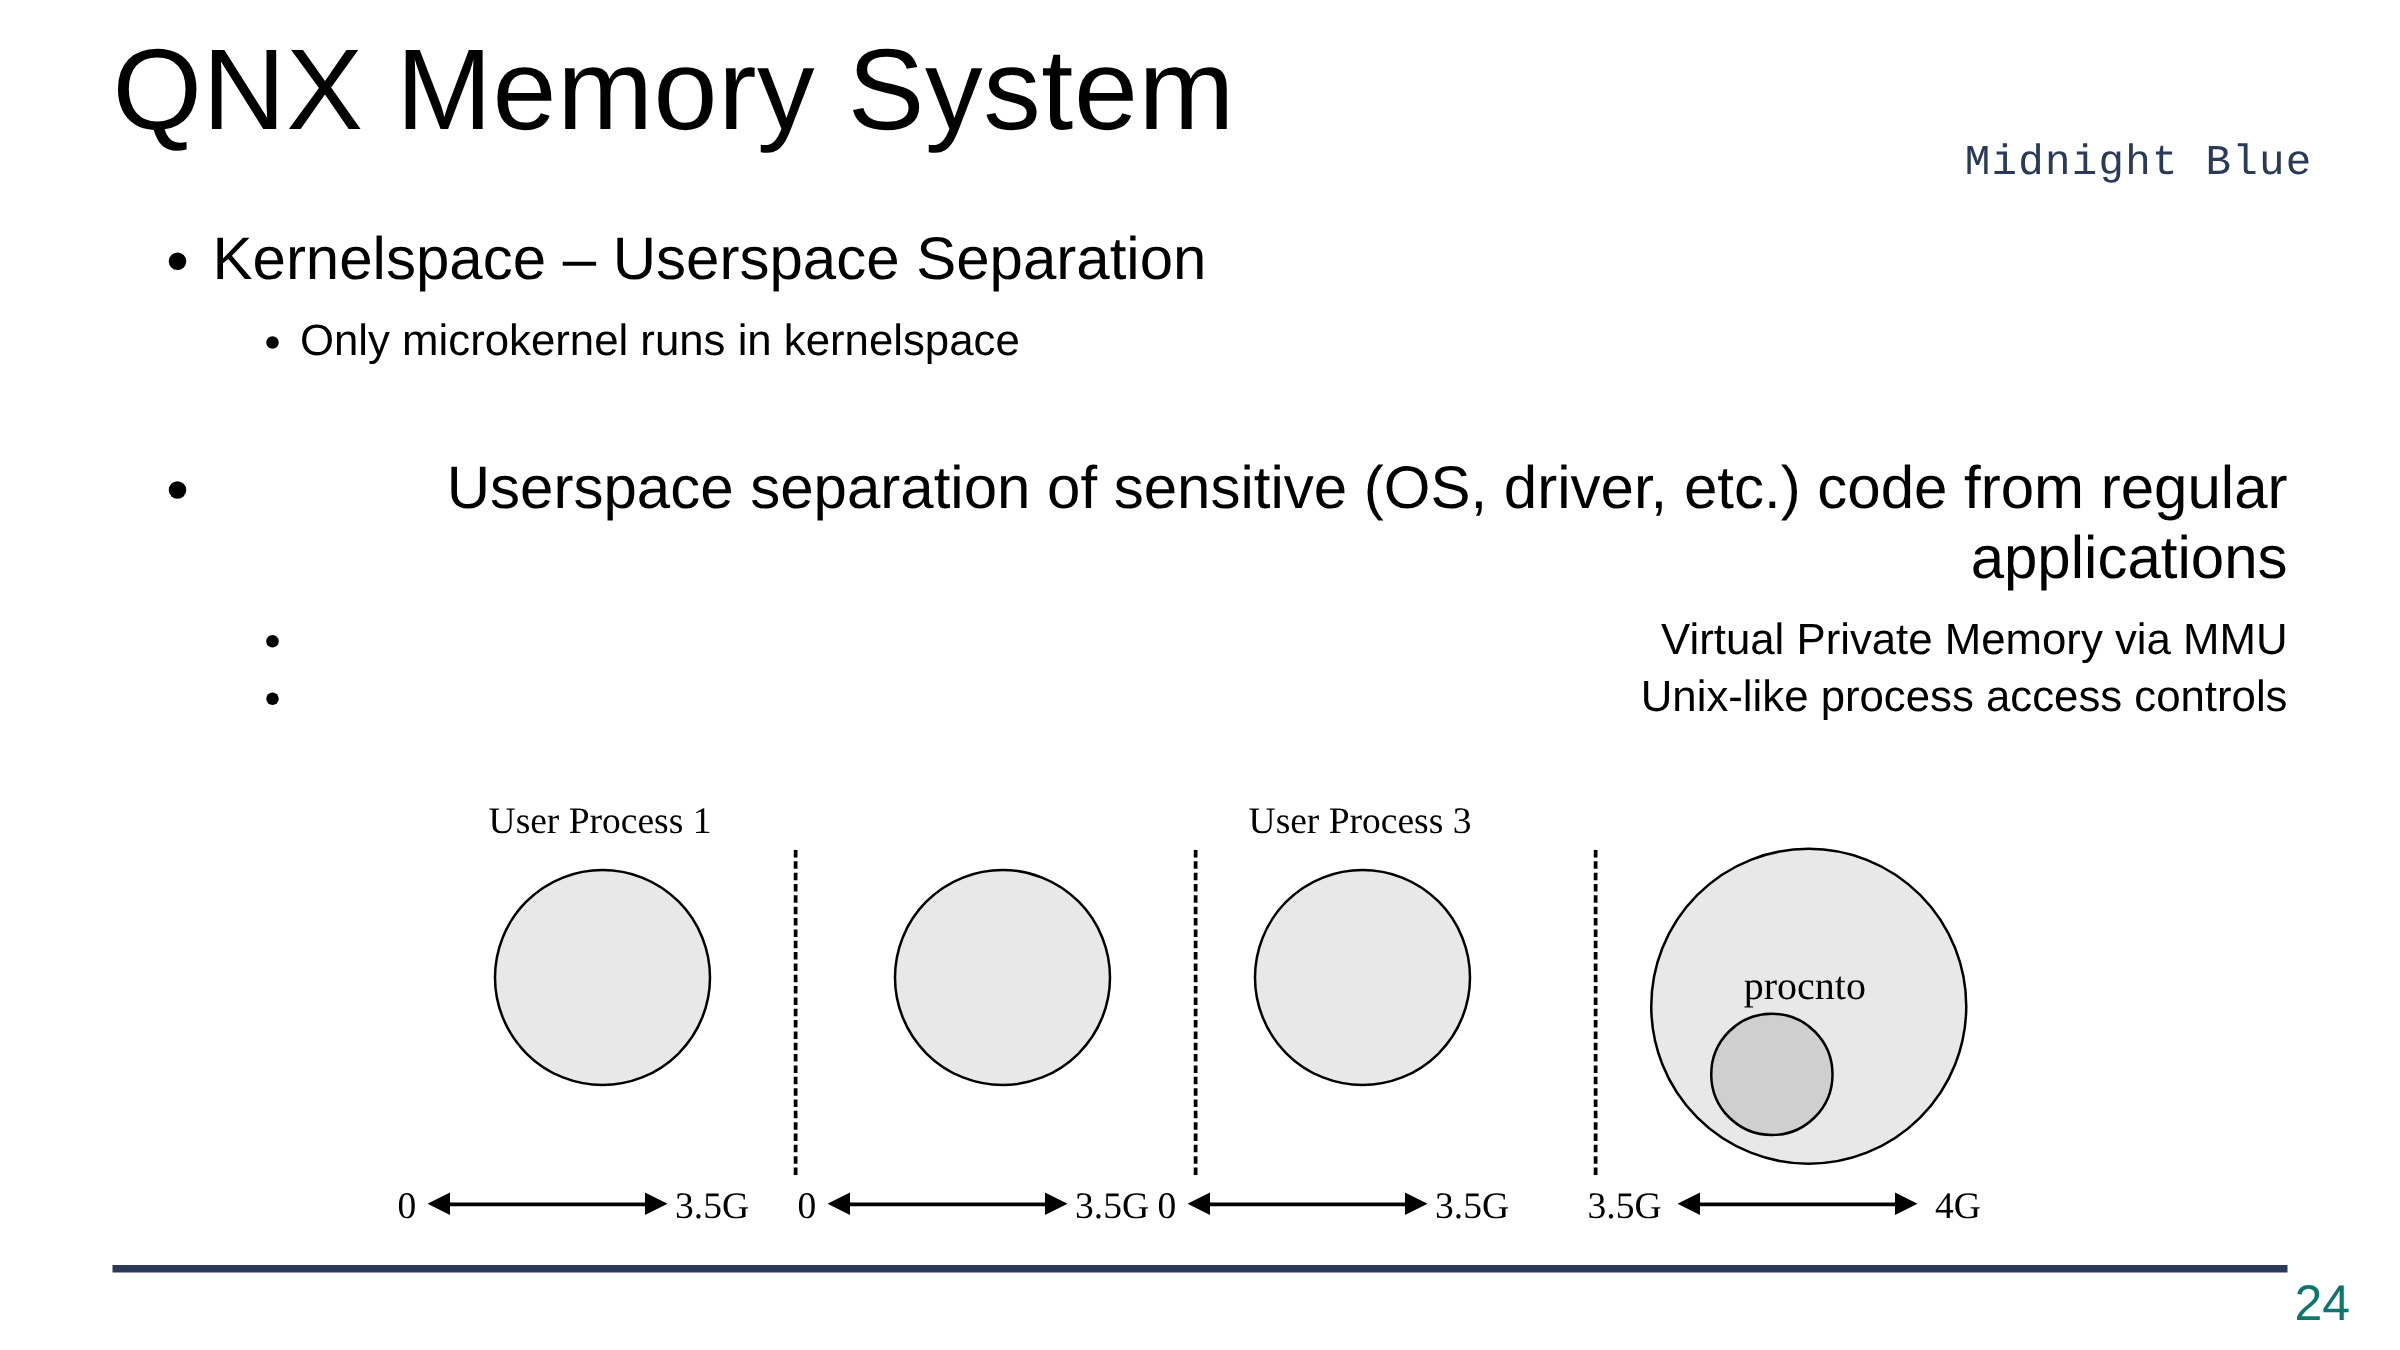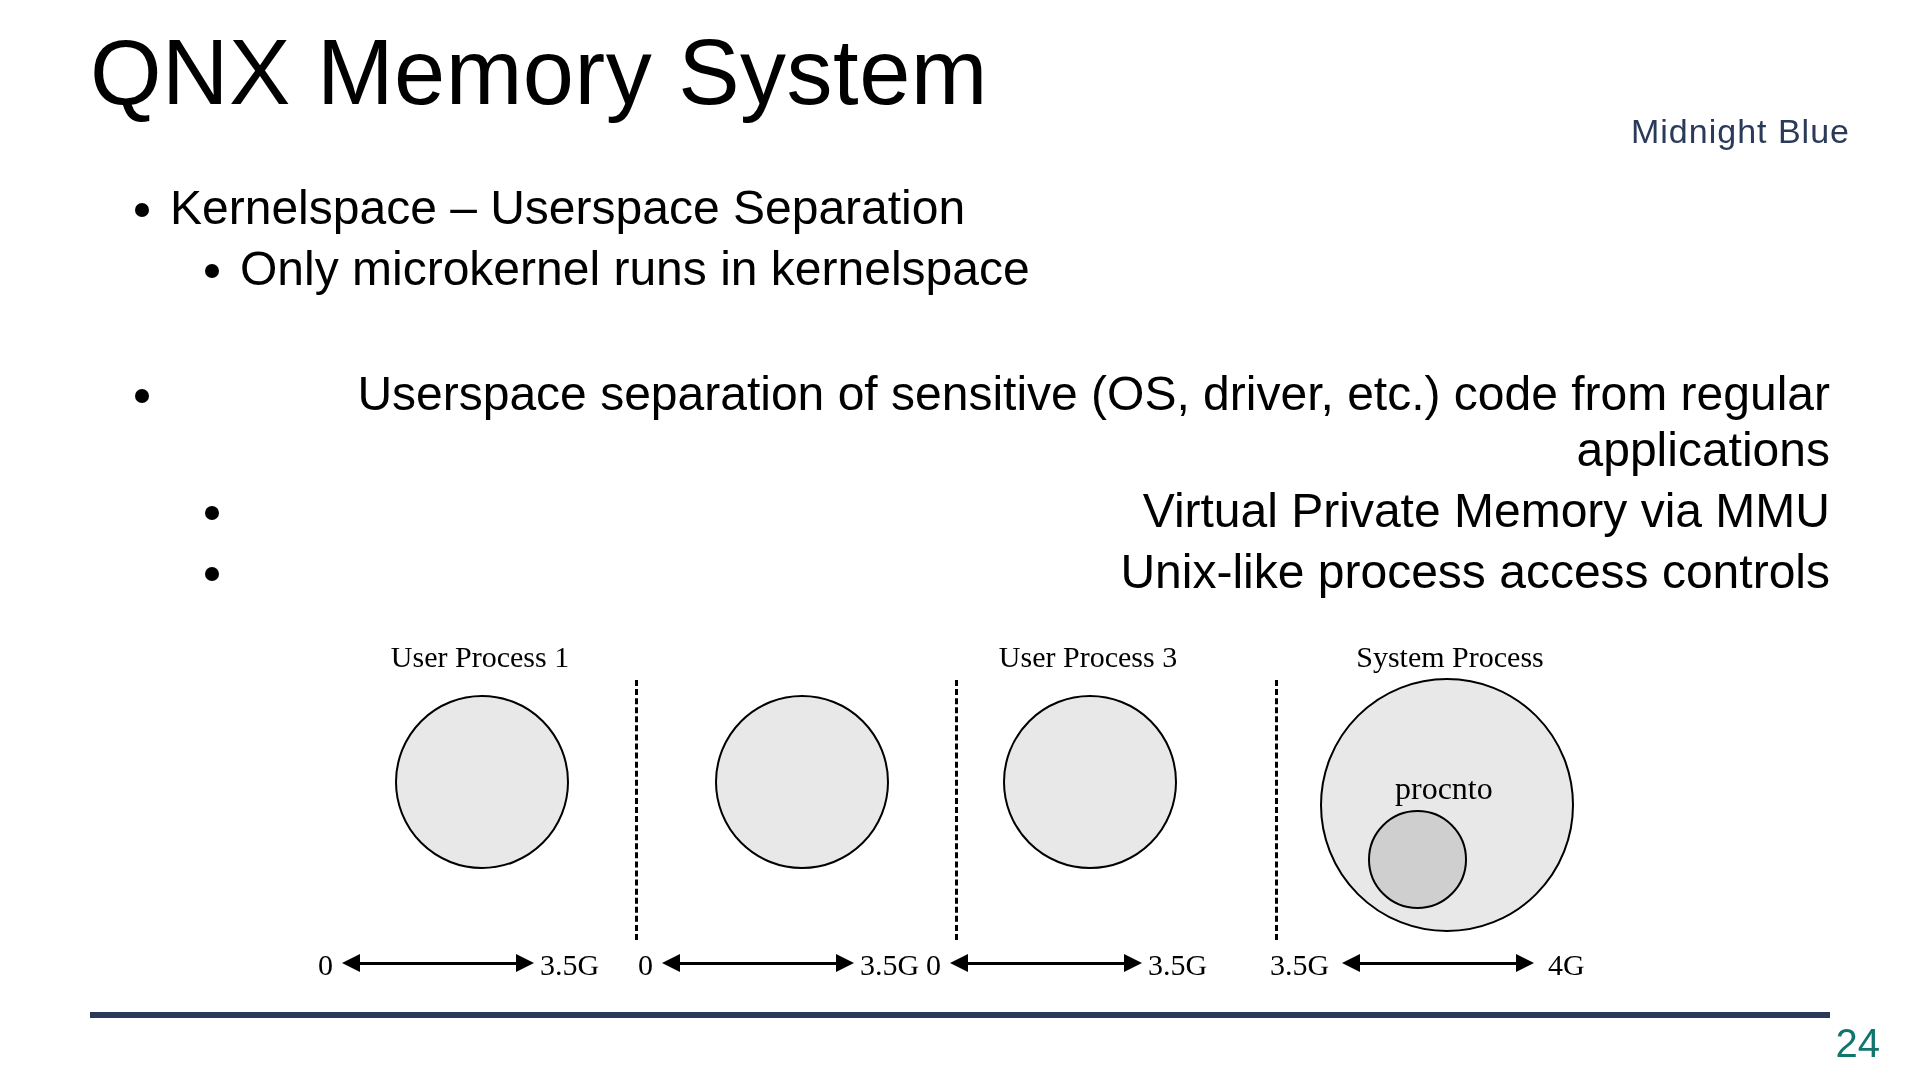--- a/index.html
+++ b/index.html
@@ -25,21 +25,21 @@
     font-weight: 400;
     margin: 0;
     letter-spacing: 0.5px;
   }
   .logo {
     position: absolute;
     top: 30px;
     right: 70px;
     text-align: center;
     color: #2a3a58;
-    font-family: Liberation Sans, sans-serif;
+    font-family: Liberation Mono, monospace;
   }
   .logo .moon {
     width: 80px;
     height: 80px;
     margin: 0 auto;
     display:block;
   }
   .logo .brand {
     font-size: 34px;
     letter-spacing: 1px;
@@ -54,22 +54,22 @@
     list-style: disc;
     padding-left: 80px;
     margin: 0;
   }
   ul.top > li {
     margin-bottom: 35px;
   }
   ul.sub {
     list-style: disc;
     padding-left: 70px;
-    margin-top: 6px;
-    font-size: 48px;
+    margin-top: 18px;
+    font-size: 35px;
   }
   ul.sub > li {
     margin-bottom: 6px;
   }
   .diagram {
     position: absolute;
     left: 330px;
     top: 640px;
     width: 1260px;
     height: 340px;
@@ -223,21 +223,20 @@
         <div class="arrow-left" style="left:12px;"></div>
         <div class="line" style="left:28px; width:160px;"></div>
         <div class="arrow-right" style="left:186px;"></div>
         <span class="tick-right" style="left:210px;">3.5G</span>
       </div>
     </div>
 
     <div class="divider" style="left:945px;"></div>
 
     <div class="region" style="left:960px; width:320px;">
-      <div class="label">System Process</div>
       <div class="circle-outer" style="left:30px; top:38px; width:250px; height:250px;"></div>
       <div class="circle-inner" style="left:78px; top:170px; width:95px; height:95px;"></div>
       <div class="procnto-label" style="left:105px; top:130px;">procnto</div>
       <div class="axis" style="left:0; width:320px;">
         <span class="tick-left" style="left:-20px;">3.5G</span>
         <div class="arrow-left" style="left:52px;"></div>
         <div class="line" style="left:68px; width:160px;"></div>
         <div class="arrow-right" style="left:226px;"></div>
         <span class="tick-right" style="left:258px;">4G</span>
       </div>

